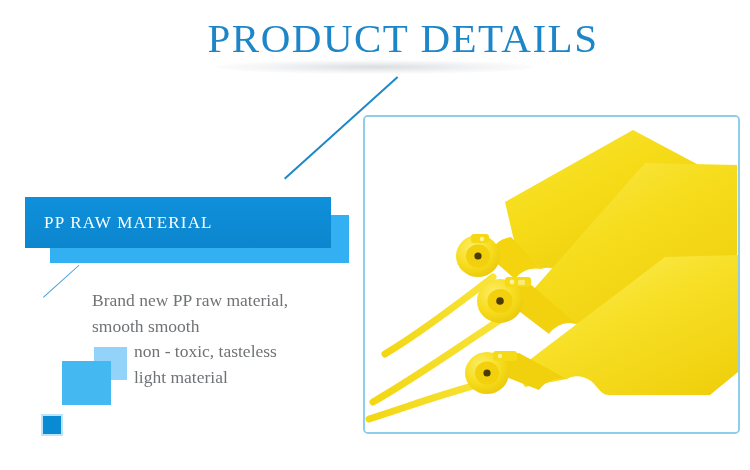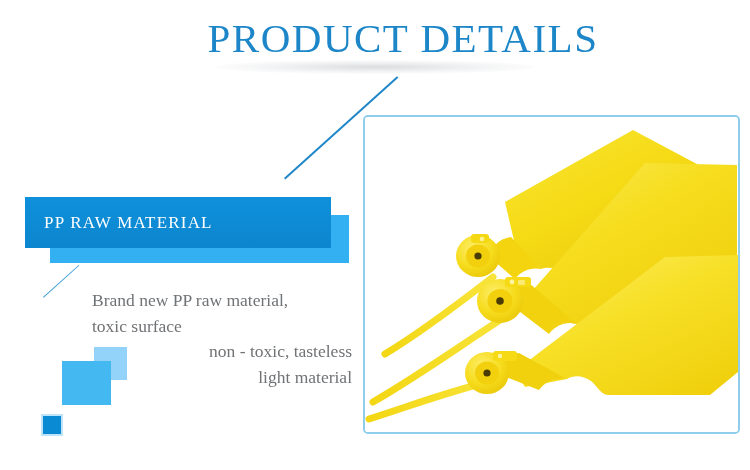--- a/index.html
+++ b/index.html
@@ -140,21 +140,20 @@
     font-size: 17.5px;
     line-height: 25.5px;
     color: #707376;
     margin-top: 12px;
   }
   #desc .line {
     white-space: nowrap;
   }
   #desc .line.indent {
     padding-left: 42px;
-    text-align: right;
   }
 
   
   #image-panel {
     position: absolute;
     left: 363px;
     top: 115px;
     width: 373px;
     height: 315px;
     border: 2px solid #8ecdeb;
@@ -193,21 +192,21 @@
       <span id="banner-label">PP RAW MATERIAL</span>
     </div>
   </div>
 
   <div class="deco-square" id="square-light"></div>
   <div class="deco-square" id="square-mid"></div>
   <div class="deco-square" id="square-dark"></div>
 
   <div id="desc">
     <div class="line">Brand new PP raw material,</div>
-    <div class="line">toxic surface</div>
+    <div class="line">smooth smooth</div>
     <div class="line indent">non - toxic, tasteless</div>
     <div class="line indent">light material</div>
   </div>
 
   <div id="image-panel">
     <div id="image-stage">
       <svg id="seal-svg" viewBox="0 0 373 315" preserveAspectRatio="none">
         <defs>
           <linearGradient id="tagA" x1="0" y1="0" x2="0.75" y2="1">
             <stop offset="0%" stop-color="#f7e437"></stop>

